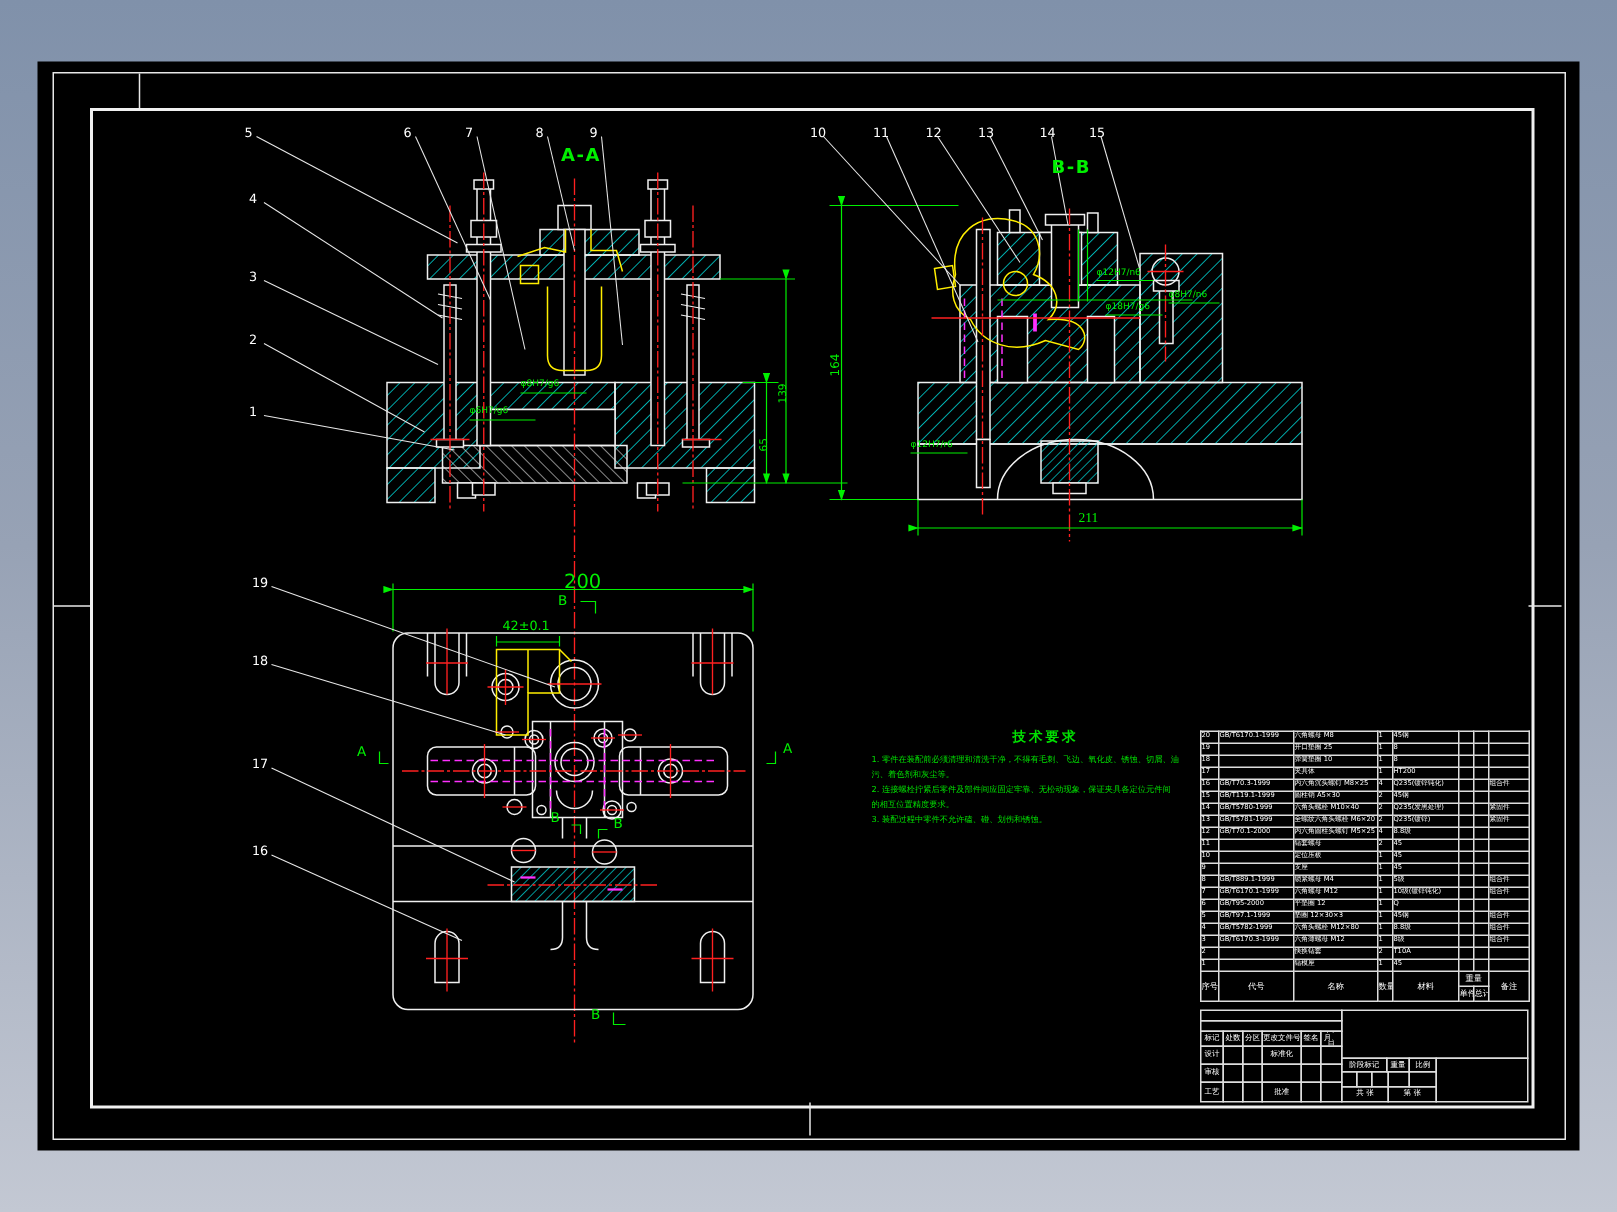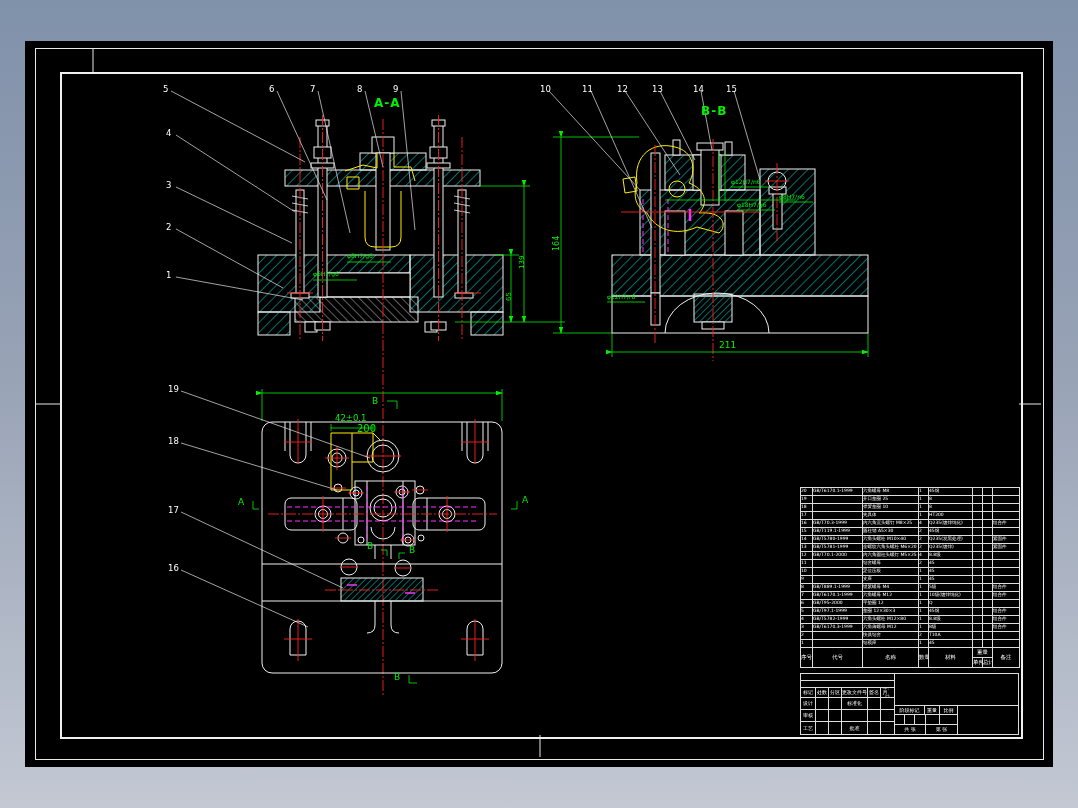--- a/index.html
+++ b/index.html
@@ -353,43 +353,53 @@
         <span class="callout" style="left: 592px; top: 44px;">12</span>
         <span class="callout" style="left: 627px; top: 44px;">13</span>
         <span class="callout" style="left: 668px; top: 44px;">14</span>
         <span class="callout" style="left: 701px; top: 44px;">15</span>
         <span class="callout" style="left: 143px; top: 523px;">16</span>
         <span class="callout" style="left: 143px; top: 465px;">17</span>
         <span class="callout" style="left: 143px; top: 396px;">18</span>
         <span class="callout" style="left: 143px; top: 344px;">19</span>
       </div>
   <div class="txtlayer" id="dim-layer">
-        <span class="dim" style="left: 332px; top: 341px; font-size: 10px; margin-top: 42px;">200</span>
+        <span class="dim" style="left: 351px; top: 341px; font-size: 13px;">200</span>
         <span class="dim" style="left: 310px; top: 373px; font-size: 8.5px;">42±0.1</span>
-        <span class="dim" style="left: 694px; top: 300px; font-size: 9px;">211</span>
+        <span class="dim" style="left: 694px; top: 300px; font-size: 9px; font-family: Liberation Serif, serif;">211</span>
         <span class="dim rot" style="left: 528px; top: 210px; font-size: 8px;">164</span>
         <span class="dim rot" style="left: 494px; top: 228px; font-size: 7px;">139</span>
         <span class="dim rot" style="left: 481px; top: 260px; font-size: 7px;">65</span>
         <span class="dim" style="left: 322px; top: 212px; font-size: 6px;">φ8H7/g6</span>
         <span class="dim" style="left: 288px; top: 230px; font-size: 6px;">φ6H7/g6</span>
         <span class="dim" style="left: 706px; top: 138px; font-size: 6px;">φ12H7/n6</span>
         <span class="dim" style="left: 712px; top: 161px; font-size: 6px;">φ18H7/g6</span>
         <span class="dim" style="left: 754px; top: 153px; font-size: 6px;">φ8H7/n6</span>
         <span class="dim" style="left: 582px; top: 253px; font-size: 6px;">φ12H7/r6</span>
         <span class="dim" style="left: 347px; top: 356px; font-size: 9px;">B</span>
         <span class="dim" style="left: 213px; top: 457px; font-size: 9px;">A</span>
         <span class="dim" style="left: 497px; top: 455px; font-size: 9px;">A</span>
         <span class="dim" style="left: 342px; top: 501px; font-size: 9px;">B</span>
         <span class="dim" style="left: 384px; top: 505px; font-size: 9px;">B</span>
         <span class="dim" style="left: 369px; top: 632px; font-size: 9px;">B</span>
       </div>
 
   <span class="view-title" style="left:349px;top:55px;">A-A</span>
   <span class="view-title" style="left:676px;top:63px;">B-B</span>
 
+  <div class="techreq">
+    <div class="tr-title">技术要求</div>
+    <div id="tech-lines">
+          <div class="tr-line">1. 零件在装配前必须清理和清洗干净，不得有毛刺、飞边、氧化皮、锈蚀、切屑、油</div>
+          <div class="tr-line">污、着色剂和灰尘等。</div>
+          <div class="tr-line">2. 连接螺栓拧紧后零件及部件间应固定牢靠、无松动现象，保证夹具各定位元件间</div>
+          <div class="tr-line">的相互位置精度要求。</div>
+          <div class="tr-line">3. 装配过程中零件不允许磕、碰、划伤和锈蚀。</div>
+        </div>
+  </div>
 
   <table class="bom">
     <colgroup>
       <col style="width:12px">
           <col style="width:50px">
           <col style="width:56px">
           <col style="width:10px">
       <col style="width:44px">
           <col style="width:10px">
           <col style="width:10px">

